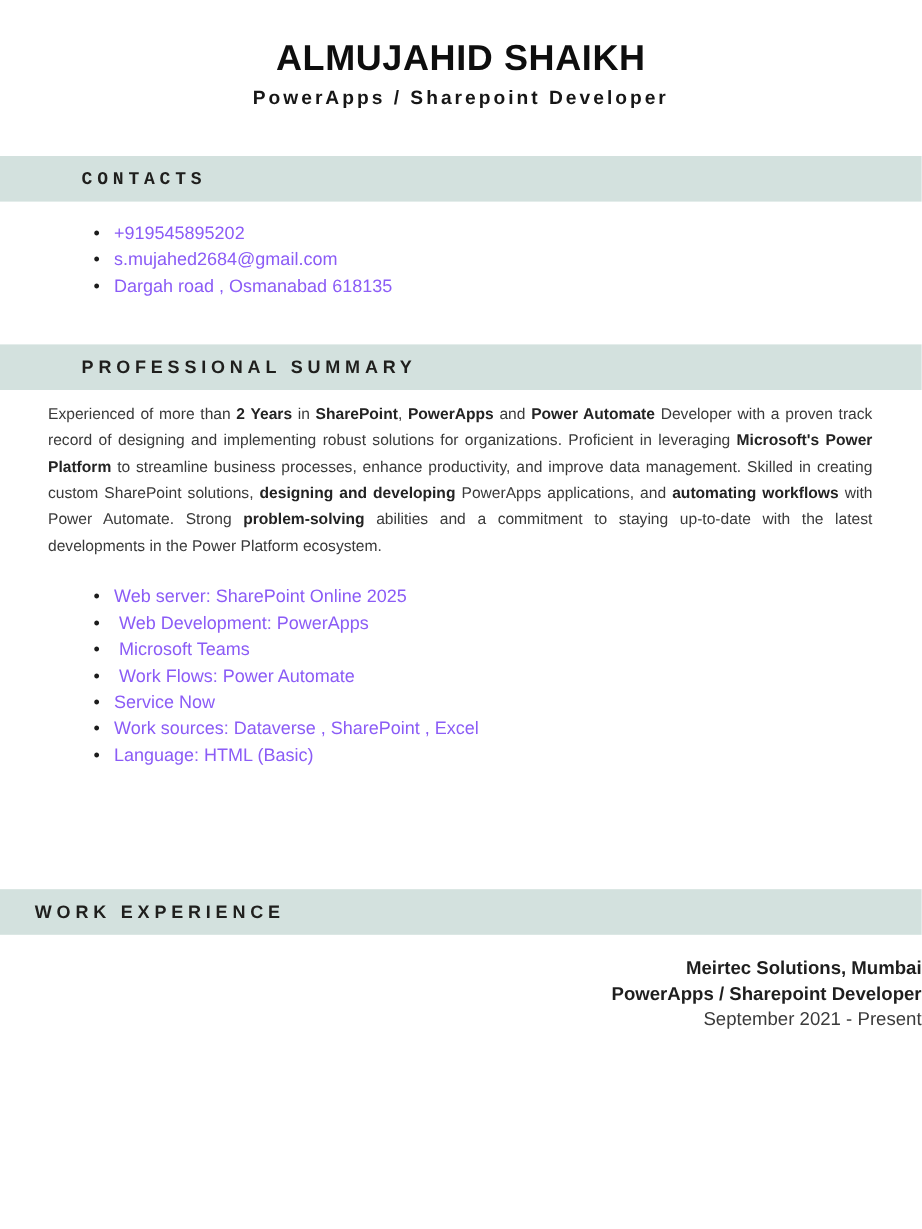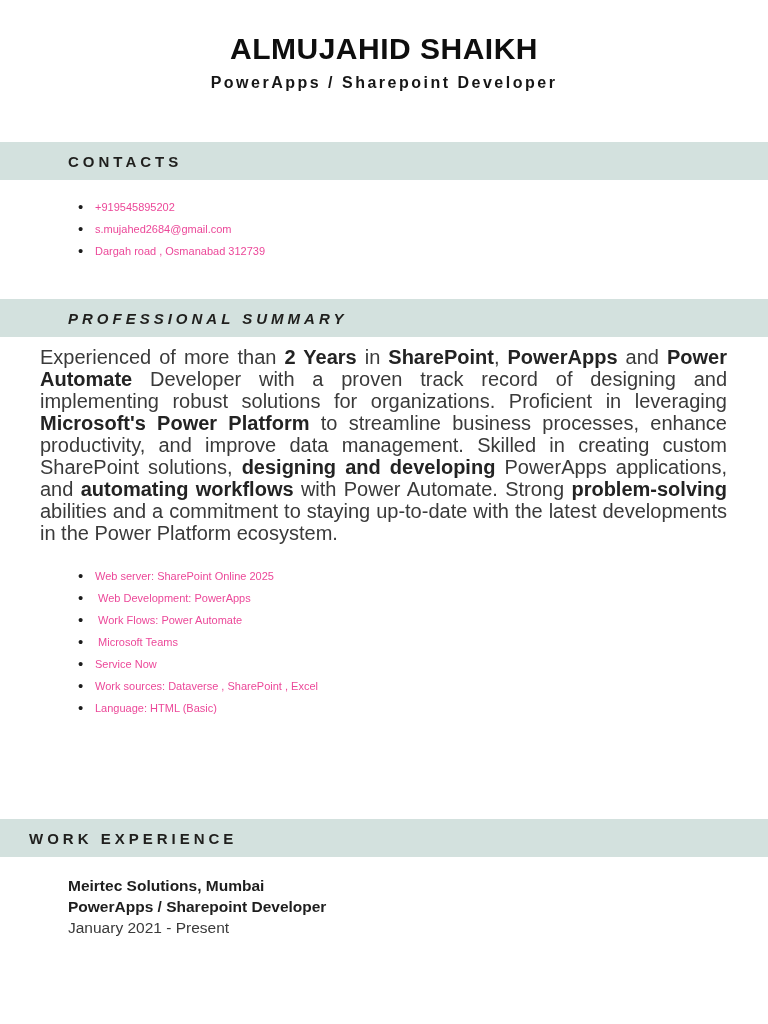--- a/index.html
+++ b/index.html
@@ -26,94 +26,94 @@
   
   .band {
     height: 38px; background: #d3e1de;
     display: flex; align-items: center;
     padding-left: 68px; box-sizing: border-box;
   }
   .band h3 {
     margin: 0; font-size: 15px; font-weight: 800;
     letter-spacing: 4px; color: #1f1f1d;
   }
-  .band-contacts { margin-top: 50px; }
-  .band-summary  { margin-top: 37px; font-style: italic; }
+  .band-contacts { margin-top: 38px; font-family: Liberation Mono, monospace; }
+  .band-summary  { margin-top: 37px; }
   .band-skills   { margin-top: 30px; }
   .band-work     { margin-top: 100px; padding-left: 29px; }
 
   
   ul.bullets {
     margin: 16px 0 0 0; padding: 0 0 0 95px;
-    list-style: none; font-size: 11px; color: #ec4899;
+    list-style: none; font-size: 15px; color: #8b5cf6;
   }
   ul.bullets li { line-height: 22px; position: relative; white-space: pre-wrap; }
   ul.bullets li::before {
     content: "•"; position: absolute; left: -17px; top: 0;
     color: #1c1c1c; font-size: 15px;
   }
   ul.skills-list { margin-top: 21px; }
 
   
   .summary-paragraph {
     margin: 9px 41px 0 40px;
-    font-size: 20px; line-height: 22px;
+    font-size: 13px; line-height: 22px;
     text-align: justify; color: #3a3a3a;
   }
   .summary-paragraph b { color: #232323; }
 
   
-  .job-entry { margin: 18px 0 0 68px; font-size: 15.5px; line-height: 21px; }
+  .job-entry { margin: 18px 0 0 68px; font-size: 15.5px; line-height: 21px; text-align: right; }
   .job-company, .job-role { font-weight: 700; color: #1e1e1e; }
   .job-dates { font-weight: 400; color: #3a3a3a; }
 </style>
 </head>
 <body>
 
 <div class="page">
 
   <header class="resume-header">
     <h1 class="candidate-name">ALMUJAHID SHAIKH</h1>
     <h2 class="candidate-title">PowerApps / Sharepoint Developer</h2>
   </header>
 
   <section>
     <div class="band band-contacts">
       <h3>CONTACTS</h3>
     </div>
     <ul class="bullets contact-list">
         <li>+919545895202</li>
         <li>s.mujahed2684@gmail.com</li>
-        <li>Dargah road , Osmanabad 312739</li>
+        <li>Dargah road , Osmanabad 618135</li>
       </ul>
   </section>
 
   <section>
     <div class="band band-summary">
       <h3>PROFESSIONAL SUMMARY</h3>
     </div>
     <p class="summary-paragraph"><span>Experienced of more than </span><b>2 Years</b><span> in </span><b>SharePoint</b><span>, </span><b>PowerApps</b><span> and </span><b>Power Automate</b><span> Developer with a proven track record of designing and implementing robust solutions for organizations. Proficient in leveraging </span><b>Microsoft's Power Platform</b><span> to streamline business processes, enhance productivity, and improve data management. Skilled in creating custom SharePoint solutions, </span><b>designing and developing</b><span> PowerApps applications, and </span><b>automating workflows</b><span> with Power Automate. Strong </span><b>problem-solving</b><span> abilities and a commitment to staying up-to-date with the latest developments in the Power Platform ecosystem.</span></p>
   </section>
 
   <section>
     <ul class="bullets skills-list">
         <li>Web server: SharePoint Online 2025</li>
         <li> Web Development: PowerApps</li>
+        <li> Microsoft Teams</li>
         <li> Work Flows: Power Automate</li>
-        <li> Microsoft Teams</li>
         <li>Service Now</li>
         <li>Work sources: Dataverse , SharePoint , Excel</li>
         <li>Language: HTML (Basic)</li>
       </ul>
   </section>
 
   <section>
     <div class="band band-work">
       <h3>WORK EXPERIENCE</h3>
     </div>
     <div class="job-entry">
       <div class="job-company">Meirtec Solutions, Mumbai</div>
       <div class="job-role">PowerApps / Sharepoint Developer</div>
-      <div class="job-dates">January 2021 - Present</div>
+      <div class="job-dates">September 2021 - Present</div>
     </div>
   </section>
 
 </div>
 
 </body></html>

